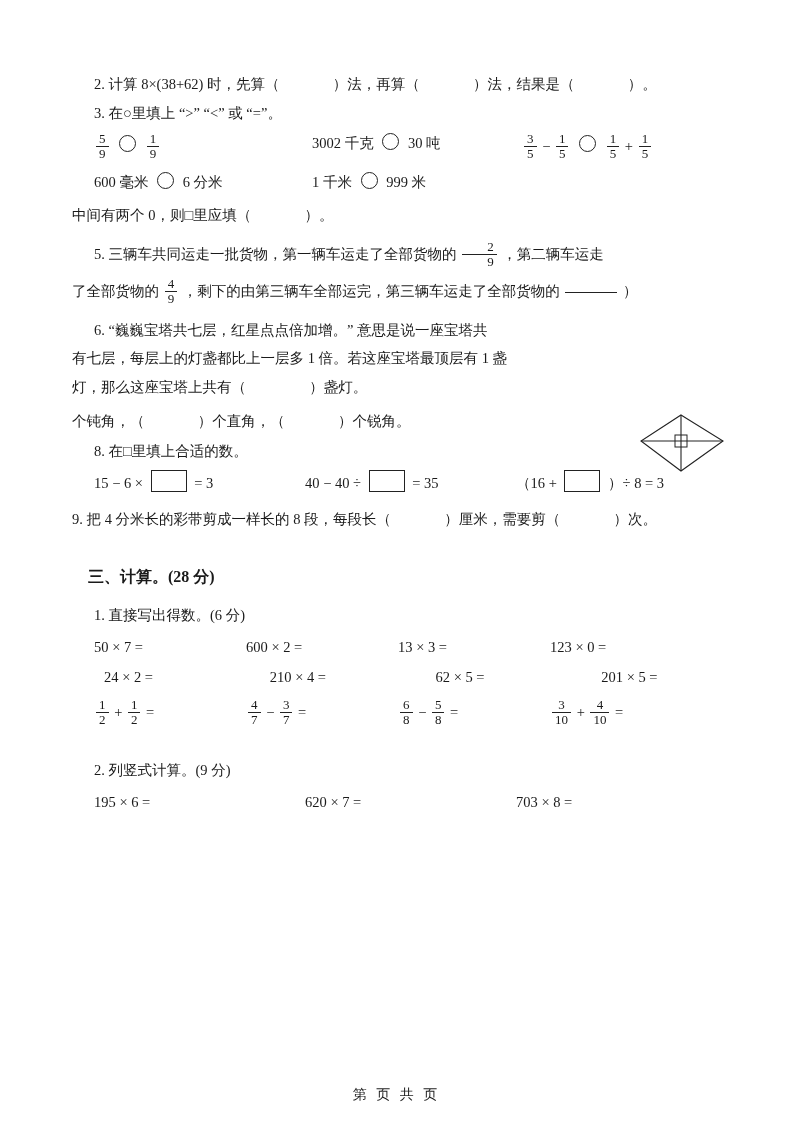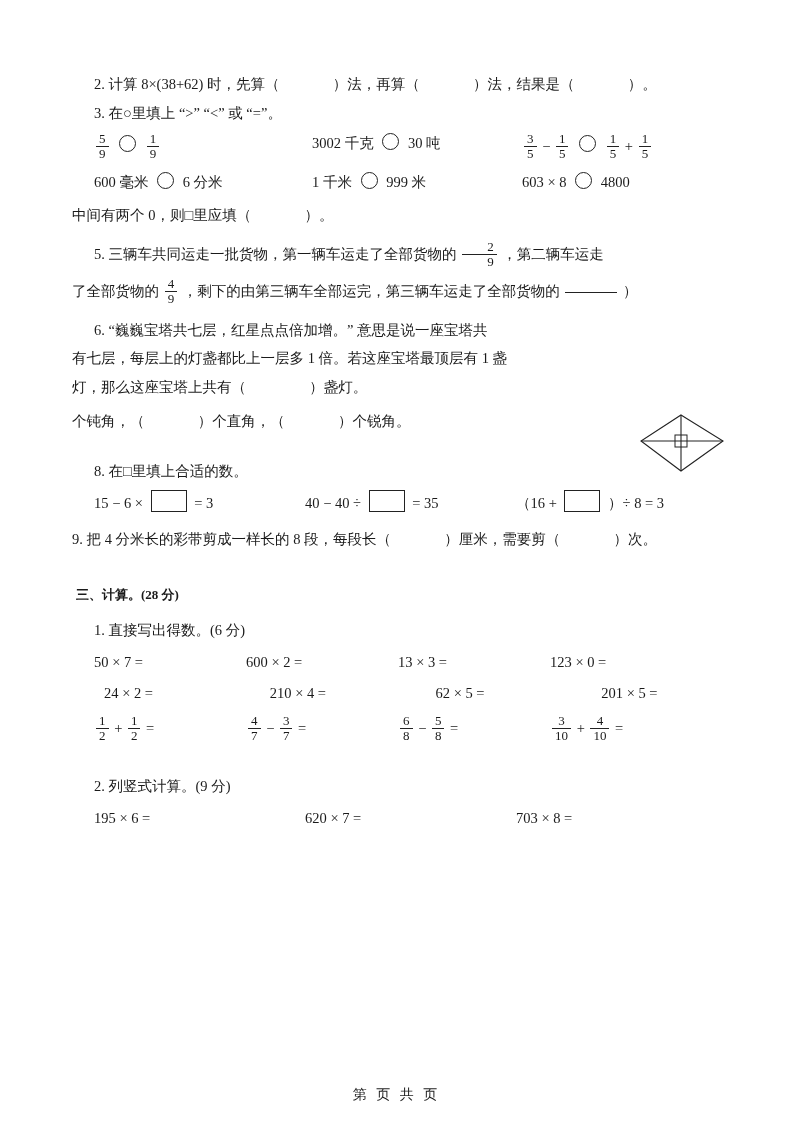--- a/index.html
+++ b/index.html
@@ -71,22 +71,22 @@
     text-align: center;
     font-size: 13px;
     line-height: 1.1;
     margin: 0 2px;
     min-width: 52px;
   }
   .frac-blank .n { display: block; }
   .frac-blank .d { display: block; border-top: 1.1px solid #222; }
   .sect {
     font-weight: bold;
-    font-size: 13px;
-    margin: 22px 0 14px 4px;
+    font-size: 16px;
+    margin: 22px 0 14px 16px;
   }
   .calcrow {
     display: flex;
     margin-bottom: 9px;
   }
   .calcrow > div {
     width: 152px;
   }
   .calcrow2 {
     display: flex;
@@ -172,25 +172,20 @@
       <div class="c1">
         <span>600 毫米</span>
         <span class="circ"></span>
         <span>6 分米</span>
       </div>
       <div class="c2">
         <span>1 千米</span>
         <span class="circ"></span>
         <span>999 米</span>
       </div>
-      <div class="c3">
-        <span>603 × 8</span>
-        <span class="circ"></span>
-        <span>4800</span>
-      </div>
     </div>
 
     <div class="q" style="margin-top:12px;">
       <span class="line">
         <span>中间有两个 0，则□里应填（</span>
         <span class="blank"></span>
         <span>）。</span>
       </span>
     </div>
 
@@ -236,21 +231,21 @@
         <span>）个锐角。</span>
       </span>
       <svg class="kite" width="92" height="64" viewBox="0 0 92 64">
         <polygon points="46,4 88,30 46,60 6,30" fill="none" stroke="#222" stroke-width="1.1"></polygon>
         <line x1="6" y1="30" x2="88" y2="30" stroke="#222" stroke-width="1.1"></line>
         <line x1="46" y1="4" x2="46" y2="60" stroke="#222" stroke-width="1.1"></line>
         <rect x="40" y="24" width="12" height="12" fill="none" stroke="#222" stroke-width="1"></rect>
       </svg>
     </div>
 
-    <div class="q q-indent" style="margin-top:28px;">
+    <div class="q q-indent" style="margin-top:8px;">
       <span>8.</span>
       <span>在□里填上合适的数。</span>
     </div>
     <div class="calcrow2 pad" style="margin-top:8px;">
       <div class="eqbox">
         <span>15 − 6 ×</span>
         <span class="sqbig"></span>
         <span>= 3</span>
       </div>
       <div class="eqbox">

